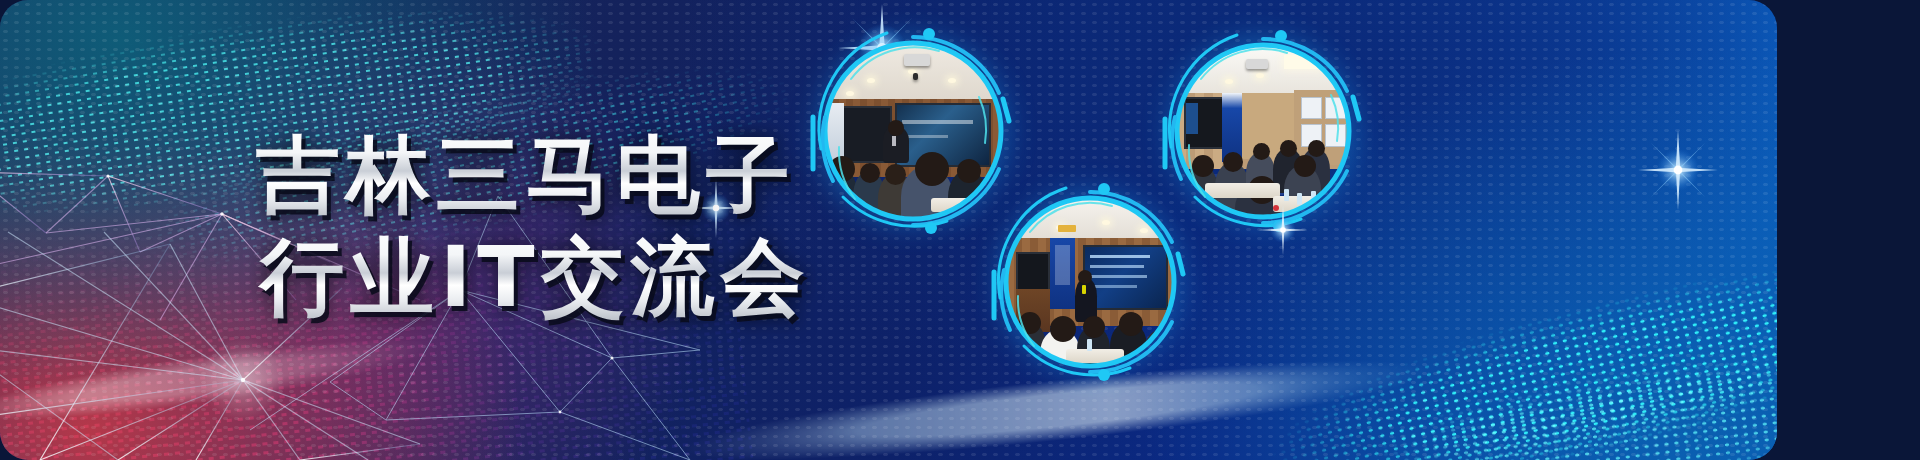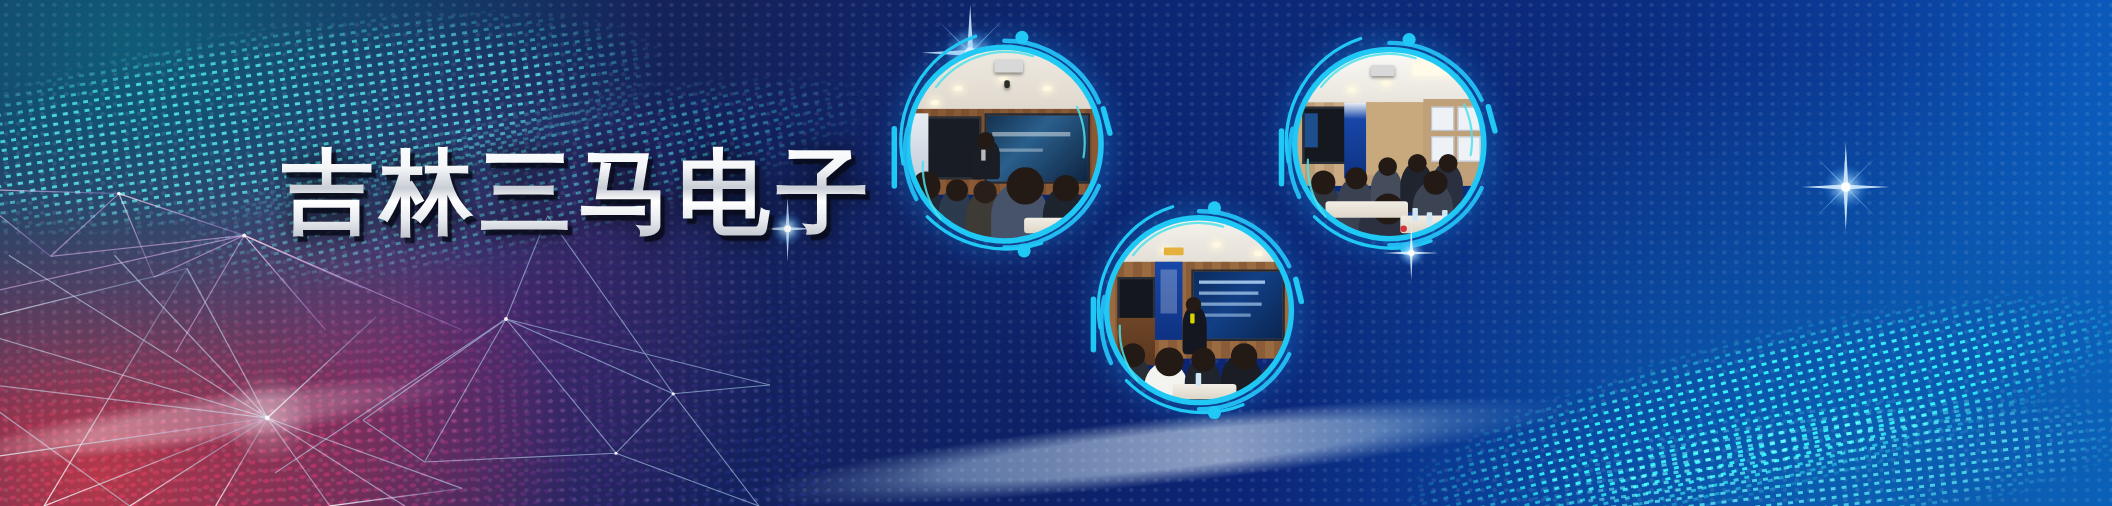--- a/index.html
+++ b/index.html
@@ -1,22 +1,23 @@
 <!DOCTYPE html>
 <html><head>
 <meta charset="utf-8">
 <style>
   html,body{margin:0;padding:0;background:#0a1638;}
   body{font-family:"Liberation Sans",sans-serif;}
 
   #banner{
     position:relative;
-    width:1920px;height:460px;
+    width:1777px;height:460px;
     overflow:hidden;
     background:#081a4a;
+    border-radius:28px;
   }
 
   
   .layer{position:absolute;inset:0;}
 
   #base-gradient{
     background:
       radial-gradient(ellipse 900px 600px at 1700px 420px,#0a5fb0 0%,rgba(10,70,150,0) 62%),
       radial-gradient(ellipse 820px 520px at 1250px 60px,#0b2a78 0%,rgba(11,42,120,0) 70%),
       radial-gradient(ellipse 700px 520px at 120px 40px,#0f5c78 0%,rgba(15,92,120,0) 68%),
@@ -287,20 +288,21 @@
 
   <svg class="star" style="left:1256px;top:203px;z-index:60;" width="54" height="54" viewBox="0 0 54 54">
     <circle cx="27" cy="27" r="13" fill="url(#sgA)"></circle>
     <path d="M27 2 L28.4 25 L27 52 L25.6 25 Z" fill="#eaf6ff" opacity=".85"></path>
     <path d="M2 27 L25 28.4 L52 27 L25 25.6 Z" fill="#eaf6ff" opacity=".85"></path>
     <circle cx="27" cy="27" r="2.8" fill="#ffffff"></circle>
   </svg>
 
   <div id="headline">
     <div class="hl-line" id="hl-line-1">吉林三马电子</div>
+    <div class="hl-line" id="hl-line-2">行业IT交流会</div>
   </div>
 
   <div class="photo-node" style="left:803px;top:21px;width:220px;height:220px;z-index:50;">
     <div class="photo-glow" style="left:22px;top:22px;width:176px;height:176px;"></div>
     <div class="photo-clip" style="left:22px;top:22px;width:176px;height:176px;">
       <div class="scene">
         <div class="ceil" style="height:34%;"></div>
         <div class="lamp" style="left:24%;top:20%;"></div>
         <div class="lamp" style="left:47%;top:15%;"></div>
         <div class="lamp" style="left:70%;top:20%;"></div>

